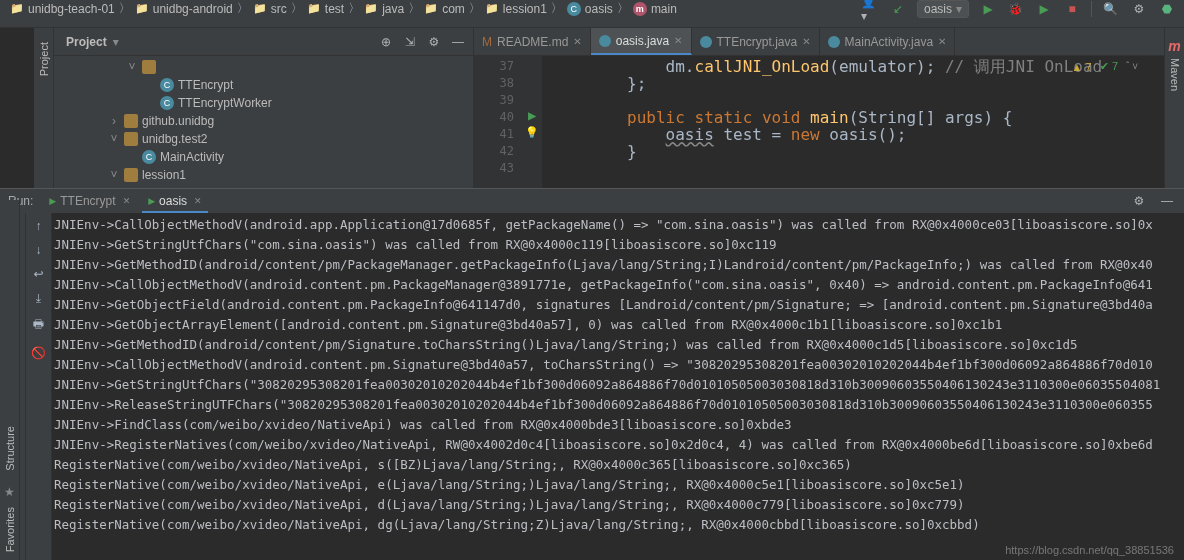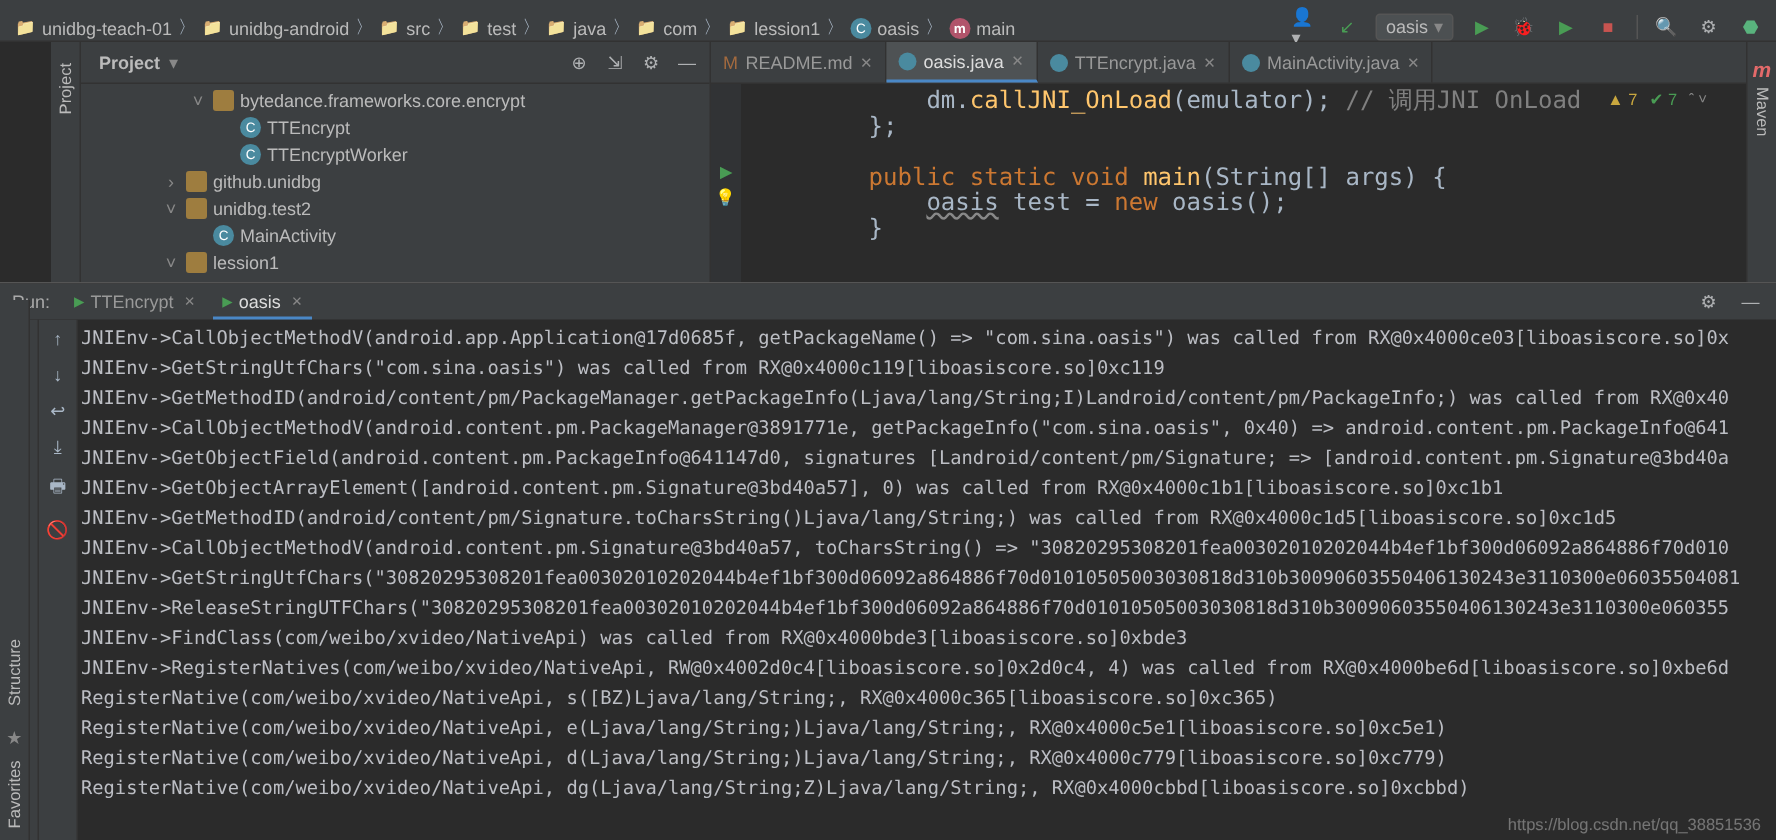--- a/index.html
+++ b/index.html
@@ -10,21 +10,21 @@
   color: #a9b7c6;
   width: 1184px;
   height: 560px;
   overflow: hidden;
   position: relative;
 }
 
 
 .topbar {
   display: flex;
-  align-items: flex-end;
+  align-items: flex-start;
   height: 28px;
   background: #3c3f41;
   border-bottom: 1px solid #323232;
   padding: 0 8px;
 }
 .breadcrumbs {
   display: flex;
   align-items: center;
   gap: 2px;
   flex: 1;
@@ -391,21 +391,20 @@
       <span class="spacer"></span>
       <span class="icon-btn">⊕</span>
       <span class="icon-btn">⇲</span>
       <span class="icon-btn">⚙</span>
       <span class="icon-btn">—</span>
     </div>
     <div class="project-tree" id="project-tree">
         <div class="tree-item" style="padding-left: 72px;">
           <span class="arrow">˅</span>
           <span class="package-icon"></span>
-          <span>bytedance.frameworks.core.encrypt</span>
         </div>
         <div class="tree-item" style="padding-left: 90px;">
           <span class="arrow"></span>
           <span class="class-icon">C</span>
           <span>TTEncrypt</span>
         </div>
         <div class="tree-item" style="padding-left: 90px;">
           <span class="arrow"></span>
           <span class="class-icon">C</span>
           <span>TTEncryptWorker</span>
@@ -450,20 +449,29 @@
           <span>TTEncrypt.java</span>
           <span class="close">✕</span>
         </div>
         <div class="ed-tab">
           <span class="java-icon"></span>
           <span>MainActivity.java</span>
           <span class="close">✕</span>
         </div>
       </div>
     <div class="editor-body">
+      <div class="gutter" id="gutter">
+          <div class="ln">37</div>
+          <div class="ln">38</div>
+          <div class="ln">39</div>
+          <div class="ln">40</div>
+          <div class="ln">41</div>
+          <div class="ln">42</div>
+          <div class="ln">43</div>
+        </div>
       <div class="margin-icons" id="gutter-icons">
           <div style="height: 17px;"></div>
           <div style="height: 17px;"></div>
           <div style="height: 17px;"></div>
           <div class="run-gutter">▶</div>
           <div class="bulb">💡</div>
           <div style="height: 17px;"></div>
           <div style="height: 17px;"></div>
         </div>
       <div class="code" id="code"><div class="line">            dm.<span class="fn">callJNI_OnLoad</span>(<span class="ident">emulator</span>); <span class="cmt">// 调用JNI OnLoad</span></div><div class="line">        };</div><div class="line"></div><div class="line">        <span class="kw">public static void</span> <span class="fn">main</span>(String[] args) {</div><div class="line">            <span class="err">oasis</span> test = <span class="kw">new</span> oasis();</div><div class="line">        }</div><div class="line"></div></div>

